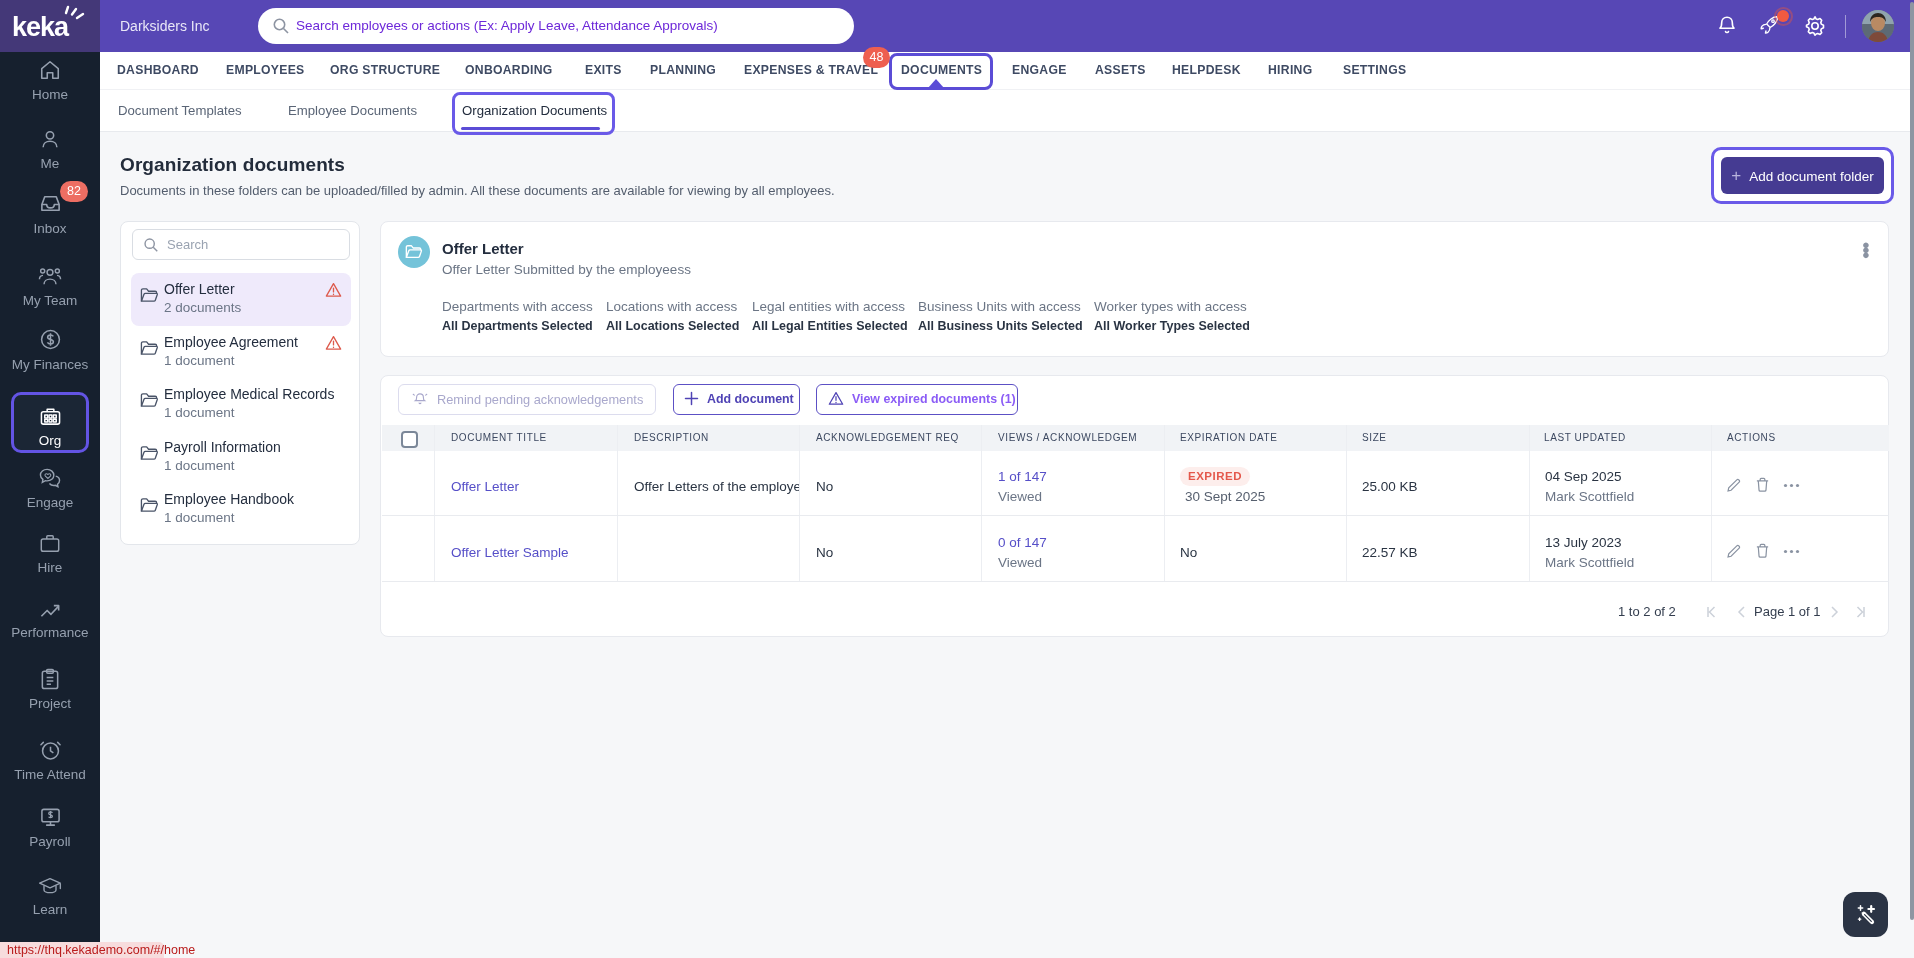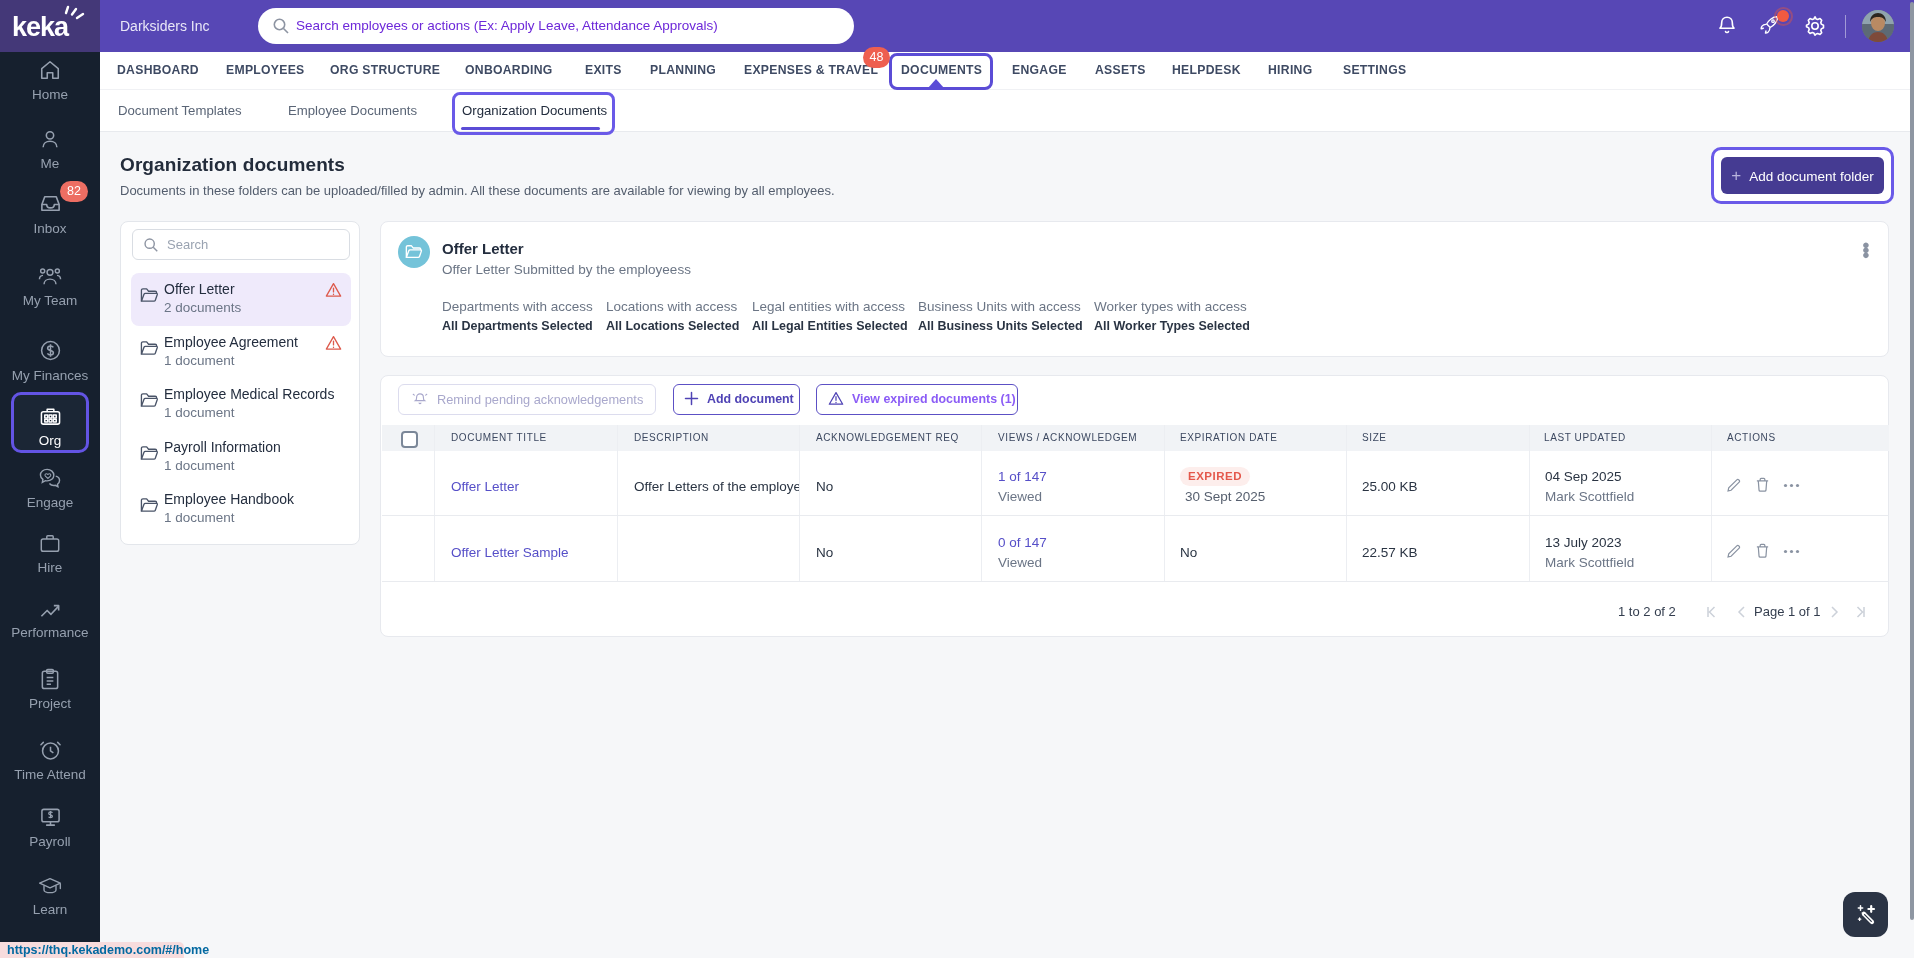--- a/index.html
+++ b/index.html
@@ -74,21 +74,21 @@
 .row { position:absolute; left:1px; width:1507px; height:65px; border-bottom:1px solid #e9ebef; }
 .cell { position:absolute; font-size:13.5px; color:#2a3443; white-space:nowrap; }
 .link { color:#564fc8; }
 .sub2 { color:#6b7586; }
 #pill { position:absolute; background:#fdeeec; border-radius:10px; color:#e4584b; font-size:11.5px; font-weight:600; letter-spacing:0.5px; padding:0 8px; line-height:19px; }
 .acticons { position:absolute; display:flex; gap:13px; align-items:center; }
 #pgtext { position:absolute; left:1237px; top:228px; font-size:13px; color:#333d4e; }
 
 
 #fab { left:1843px; top:892px; width:45px; height:45px; background:#2b3445; border-radius:12px; }
-#statusbar { left:0; top:942px; width:184px; height:16px; background:#f7dcdd; border-top-right-radius:5px; color:#0369a1; font-size:12.5px; line-height:16px; padding-left:7px;font-weight:bold; }
+#statusbar { left:0; top:942px; width:164px; height:16px; background:#f7dcdd; border-top-right-radius:5px; color:#b91c1c; font-size:12.5px; line-height:16px; padding-left:7px; }
 #scrollthumb { left:1910px; top:2px; width:4px; height:918px; background:#8e96a2; border-radius:2px; }
 </style>
 </head>
 <body>
 <div id="app">
 
   <div id="topbar" class="abs"></div>
   <div id="logo" class="abs"></div>
   <div id="company" class="abs">Darksiders Inc</div>
   <div id="searchpill" class="abs">
@@ -162,21 +162,21 @@
   <div class="sideitem" style="top:265px">
     <svg width="24" height="22" viewBox="0 0 26 24" fill="none" stroke="#96a0af" stroke-width="1.6">
         <circle cx="13" cy="8" r="3.2"></circle>
         <path d="M6.5 21c0-3.4 2.8-5.6 6.5-5.6s6.5 2.2 6.5 5.6"></path>
         <circle cx="5" cy="6.5" r="2.2"></circle>
         <circle cx="21" cy="6.5" r="2.2"></circle>
         <path d="M1.5 15.5c0-2.6 1.7-4 3.9-4.2M24.5 15.5c0-2.6-1.7-4-3.9-4.2"></path>
       </svg>
     <div class="lbl">My Team</div>
   </div>
-  <div class="sideitem" style="top:339px">
+  <div class="sideitem" style="top:328px">
     <svg width="23" height="23" viewBox="0 0 24 24" fill="none" stroke="#96a0af" stroke-width="1.6">
         <circle cx="12" cy="12" r="9.3"></circle>
         <path d="M15 8.8c-.6-1-1.6-1.6-3-1.6-1.7 0-3 1-3 2.4 0 3.2 6 1.6 6 4.8 0 1.4-1.3 2.4-3 2.4-1.5 0-2.6-.7-3.2-1.8M12 5.5v13"></path>
       </svg>
     <div class="lbl">My Finances</div>
   </div>
   <div class="sideitem" style="top:406px;color:#fdfdfe">
     <svg width="23" height="21" viewBox="0 0 24 22" fill="none" stroke="#fdfdfe" stroke-width="1.6" stroke-linejoin="round">
         <rect x="2.5" y="6" width="19" height="13" rx="2"></rect>
         <path d="M8.5 6V3.5h7V6"></path>

